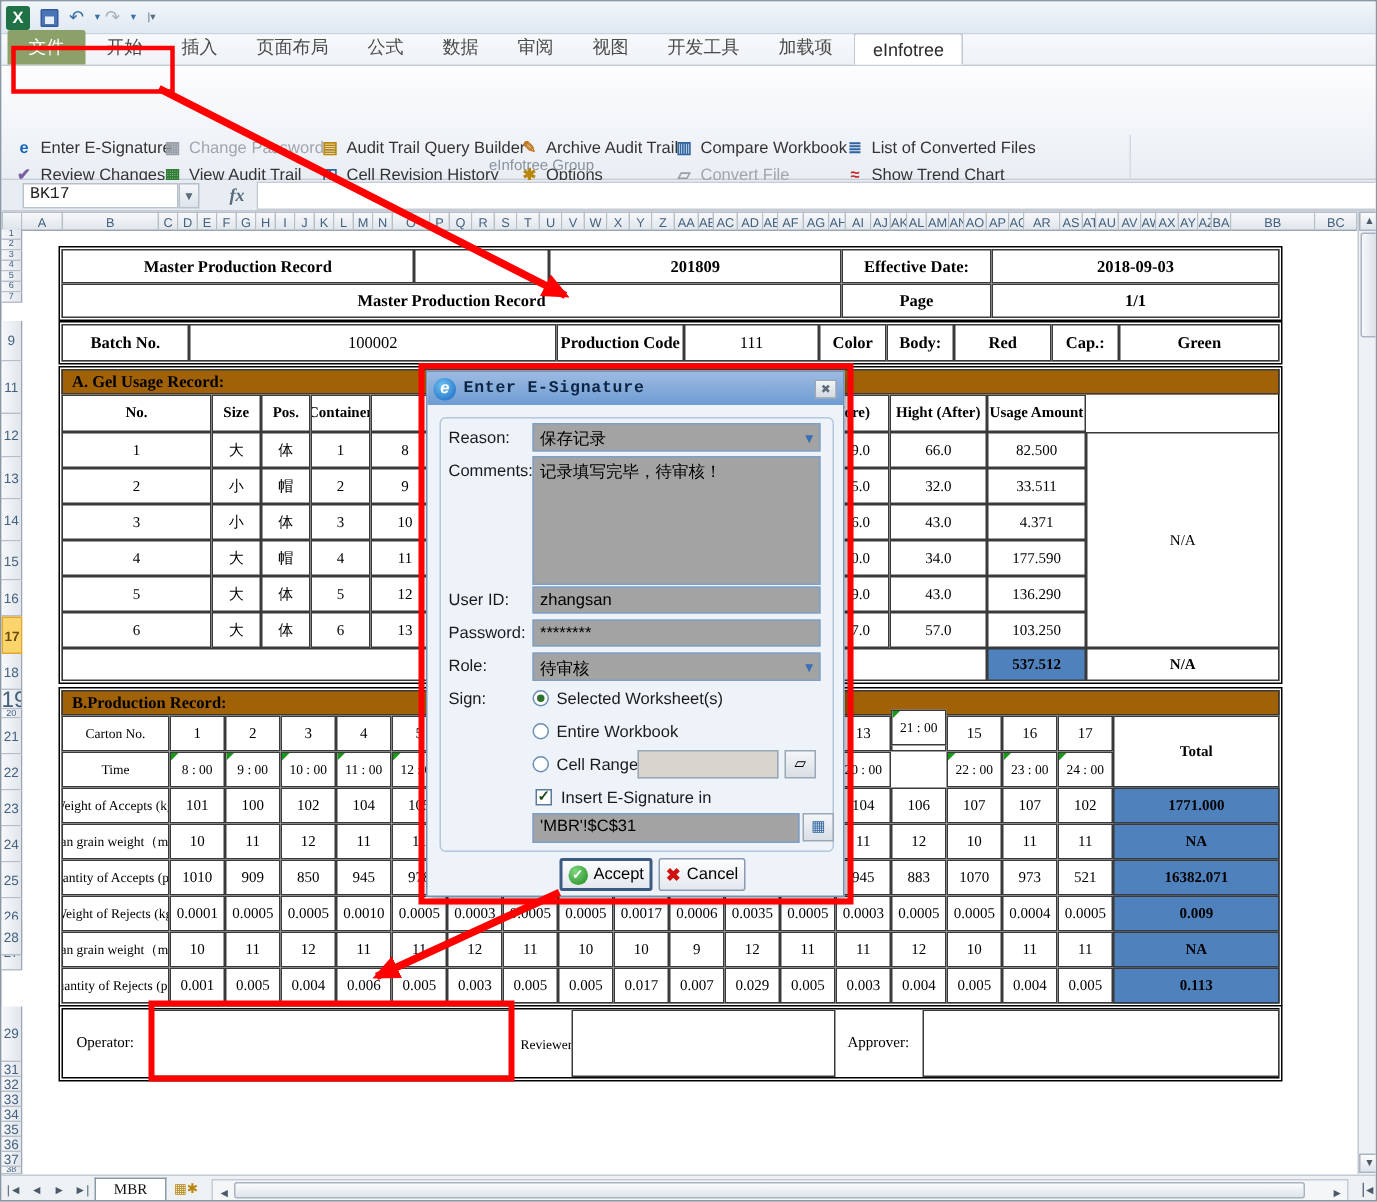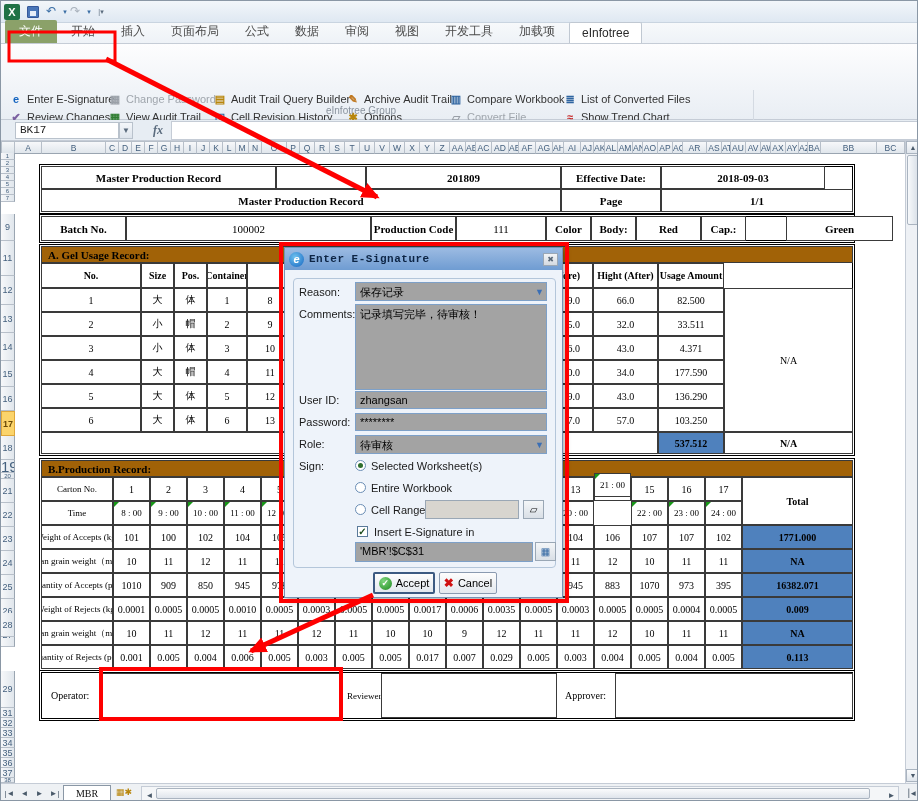--- a/index.html
+++ b/index.html
@@ -292,34 +292,34 @@
       <div class="rh abs" style="top: 777px; height: 5px; line-height: 5px; font-size: 6px;">38</div>
     </div>
 
   <div class="sheetbg abs"></div>
   <div id="sheetdoc">
       <div class="dbox" style="left: 38px; top: 163px; width: 816px; height: 50px;"></div>
       <div class="dc b" style="left: 40px; top: 165px; width: 235px; height: 23px;">Master Production Record</div>
       <div class="dc b" style="left: 275px; top: 165px; width: 90px; height: 23px;"></div>
       <div class="dc b" style="left: 365px; top: 165px; width: 195px; height: 23px;">201809</div>
       <div class="dc b" style="left: 560px; top: 165px; width: 100px; height: 23px;">Effective Date:</div>
-      <div class="dc b" style="left: 660px; top: 165px; width: 164px; height: 23px;">2018-09-03</div>
+      <div class="dc b" style="left: 660px; top: 165px; width: 192px; height: 23px;">2018-09-03</div>
       <div class="dc b" style="left: 40px; top: 188px; width: 520px; height: 23px;">Master Production Record</div>
       <div class="dc b" style="left: 560px; top: 188px; width: 100px; height: 23px;">Page</div>
       <div class="dc b" style="left: 660px; top: 188px; width: 192px; height: 23px;">1/1</div>
       <div class="dbox" style="left: 38px; top: 213px; width: 816px; height: 29px;"></div>
       <div class="dc b" style="left: 40px; top: 215px; width: 85px; height: 25px;">Batch No.</div>
       <div class="dc " style="left: 125px; top: 215px; width: 245px; height: 25px;">100002</div>
       <div class="dc b" style="left: 370px; top: 215px; width: 85px; height: 25px;">Production Code</div>
       <div class="dc " style="left: 455px; top: 215px; width: 90px; height: 25px;">111</div>
       <div class="dc b" style="left: 545px; top: 215px; width: 45px; height: 25px;">Color</div>
       <div class="dc b" style="left: 590px; top: 215px; width: 45px; height: 25px;">Body:</div>
       <div class="dc b" style="left: 635px; top: 215px; width: 65px; height: 25px;">Red</div>
       <div class="dc b" style="left: 700px; top: 215px; width: 45px; height: 25px;">Cap.:</div>
-      <div class="dc b" style="left: 745px; top: 215px; width: 107px; height: 25px; margin-left: 40px;">Green</div>
+      <div class="dc b" style="left: 745px; top: 215px; width: 107px; height: 25px;">Green</div>
       <div class="dbox" style="left: 38px; top: 243px; width: 816px; height: 212px;"></div>
       <div class="dc secttl la" style="left: 40px; top: 245px; width: 812px; height: 17px;">A.  Gel Usage Record:</div>
       <div class="dc b small" style="left: 40px; top: 262px; width: 100px; height: 25px;">No.</div>
       <div class="dc b small" style="left: 140px; top: 262px; width: 33px; height: 25px;">Size</div>
       <div class="dc b small" style="left: 173px; top: 262px; width: 33px; height: 25px;">Pos.</div>
       <div class="dc b small" style="left: 206px; top: 262px; width: 40px; height: 25px;">Container</div>
       <div class="dc b small" style="left: 246px; top: 262px; width: 46px; height: 25px;"></div>
       <div class="dc b small ra" style="left: 505px; top: 262px; width: 87px; height: 25px;">Hight (Before)</div>
       <div class="dc b small" style="left: 592px; top: 262px; width: 65px; height: 25px;">Hight (After)</div>
       <div class="dc b small" style="left: 657px; top: 262px; width: 66px; height: 25px;">Usage Amount</div>
@@ -469,21 +469,21 @@
       <div class="dc small" style="left: 334px; top: 572px; width: 37px; height: 24px;"></div>
       <div class="dc small" style="left: 371px; top: 572px; width: 37px; height: 24px;"></div>
       <div class="dc small" style="left: 408px; top: 572px; width: 37px; height: 24px;"></div>
       <div class="dc small" style="left: 445px; top: 572px; width: 37px; height: 24px;"></div>
       <div class="dc small" style="left: 482px; top: 572px; width: 37px; height: 24px;"></div>
       <div class="dc small" style="left: 519px; top: 572px; width: 37px; height: 24px;"></div>
       <div class="dc small" style="left: 556px; top: 572px; width: 37px; height: 24px;">945</div>
       <div class="dc small" style="left: 593px; top: 572px; width: 37px; height: 24px;">883</div>
       <div class="dc small" style="left: 630px; top: 572px; width: 37px; height: 24px;">1070</div>
       <div class="dc small" style="left: 667px; top: 572px; width: 37px; height: 24px;">973</div>
-      <div class="dc small" style="left: 704px; top: 572px; width: 37px; height: 24px;">395</div>
+      <div class="dc small" style="left: 704px; top: 572px; width: 37px; height: 24px;">521</div>
       <div class="dc blue small" style="left: 741px; top: 572px; width: 111px; height: 24px;">16382.071</div>
       <div class="dc tiny" style="left: 40px; top: 596px; width: 72px; height: 24px;">Weight of Rejects (kg)</div>
       <div class="dc small" style="left: 112px; top: 596px; width: 37px; height: 24px;">0.0001</div>
       <div class="dc small" style="left: 149px; top: 596px; width: 37px; height: 24px;">0.0005</div>
       <div class="dc small" style="left: 186px; top: 596px; width: 37px; height: 24px;">0.0005</div>
       <div class="dc small" style="left: 223px; top: 596px; width: 37px; height: 24px;">0.0010</div>
       <div class="dc small" style="left: 260px; top: 596px; width: 37px; height: 24px;">0.0005</div>
       <div class="dc small" style="left: 297px; top: 596px; width: 37px; height: 24px;">0.0003</div>
       <div class="dc small" style="left: 334px; top: 596px; width: 37px; height: 24px;">0.0005</div>
       <div class="dc small" style="left: 371px; top: 596px; width: 37px; height: 24px;">0.0005</div>

